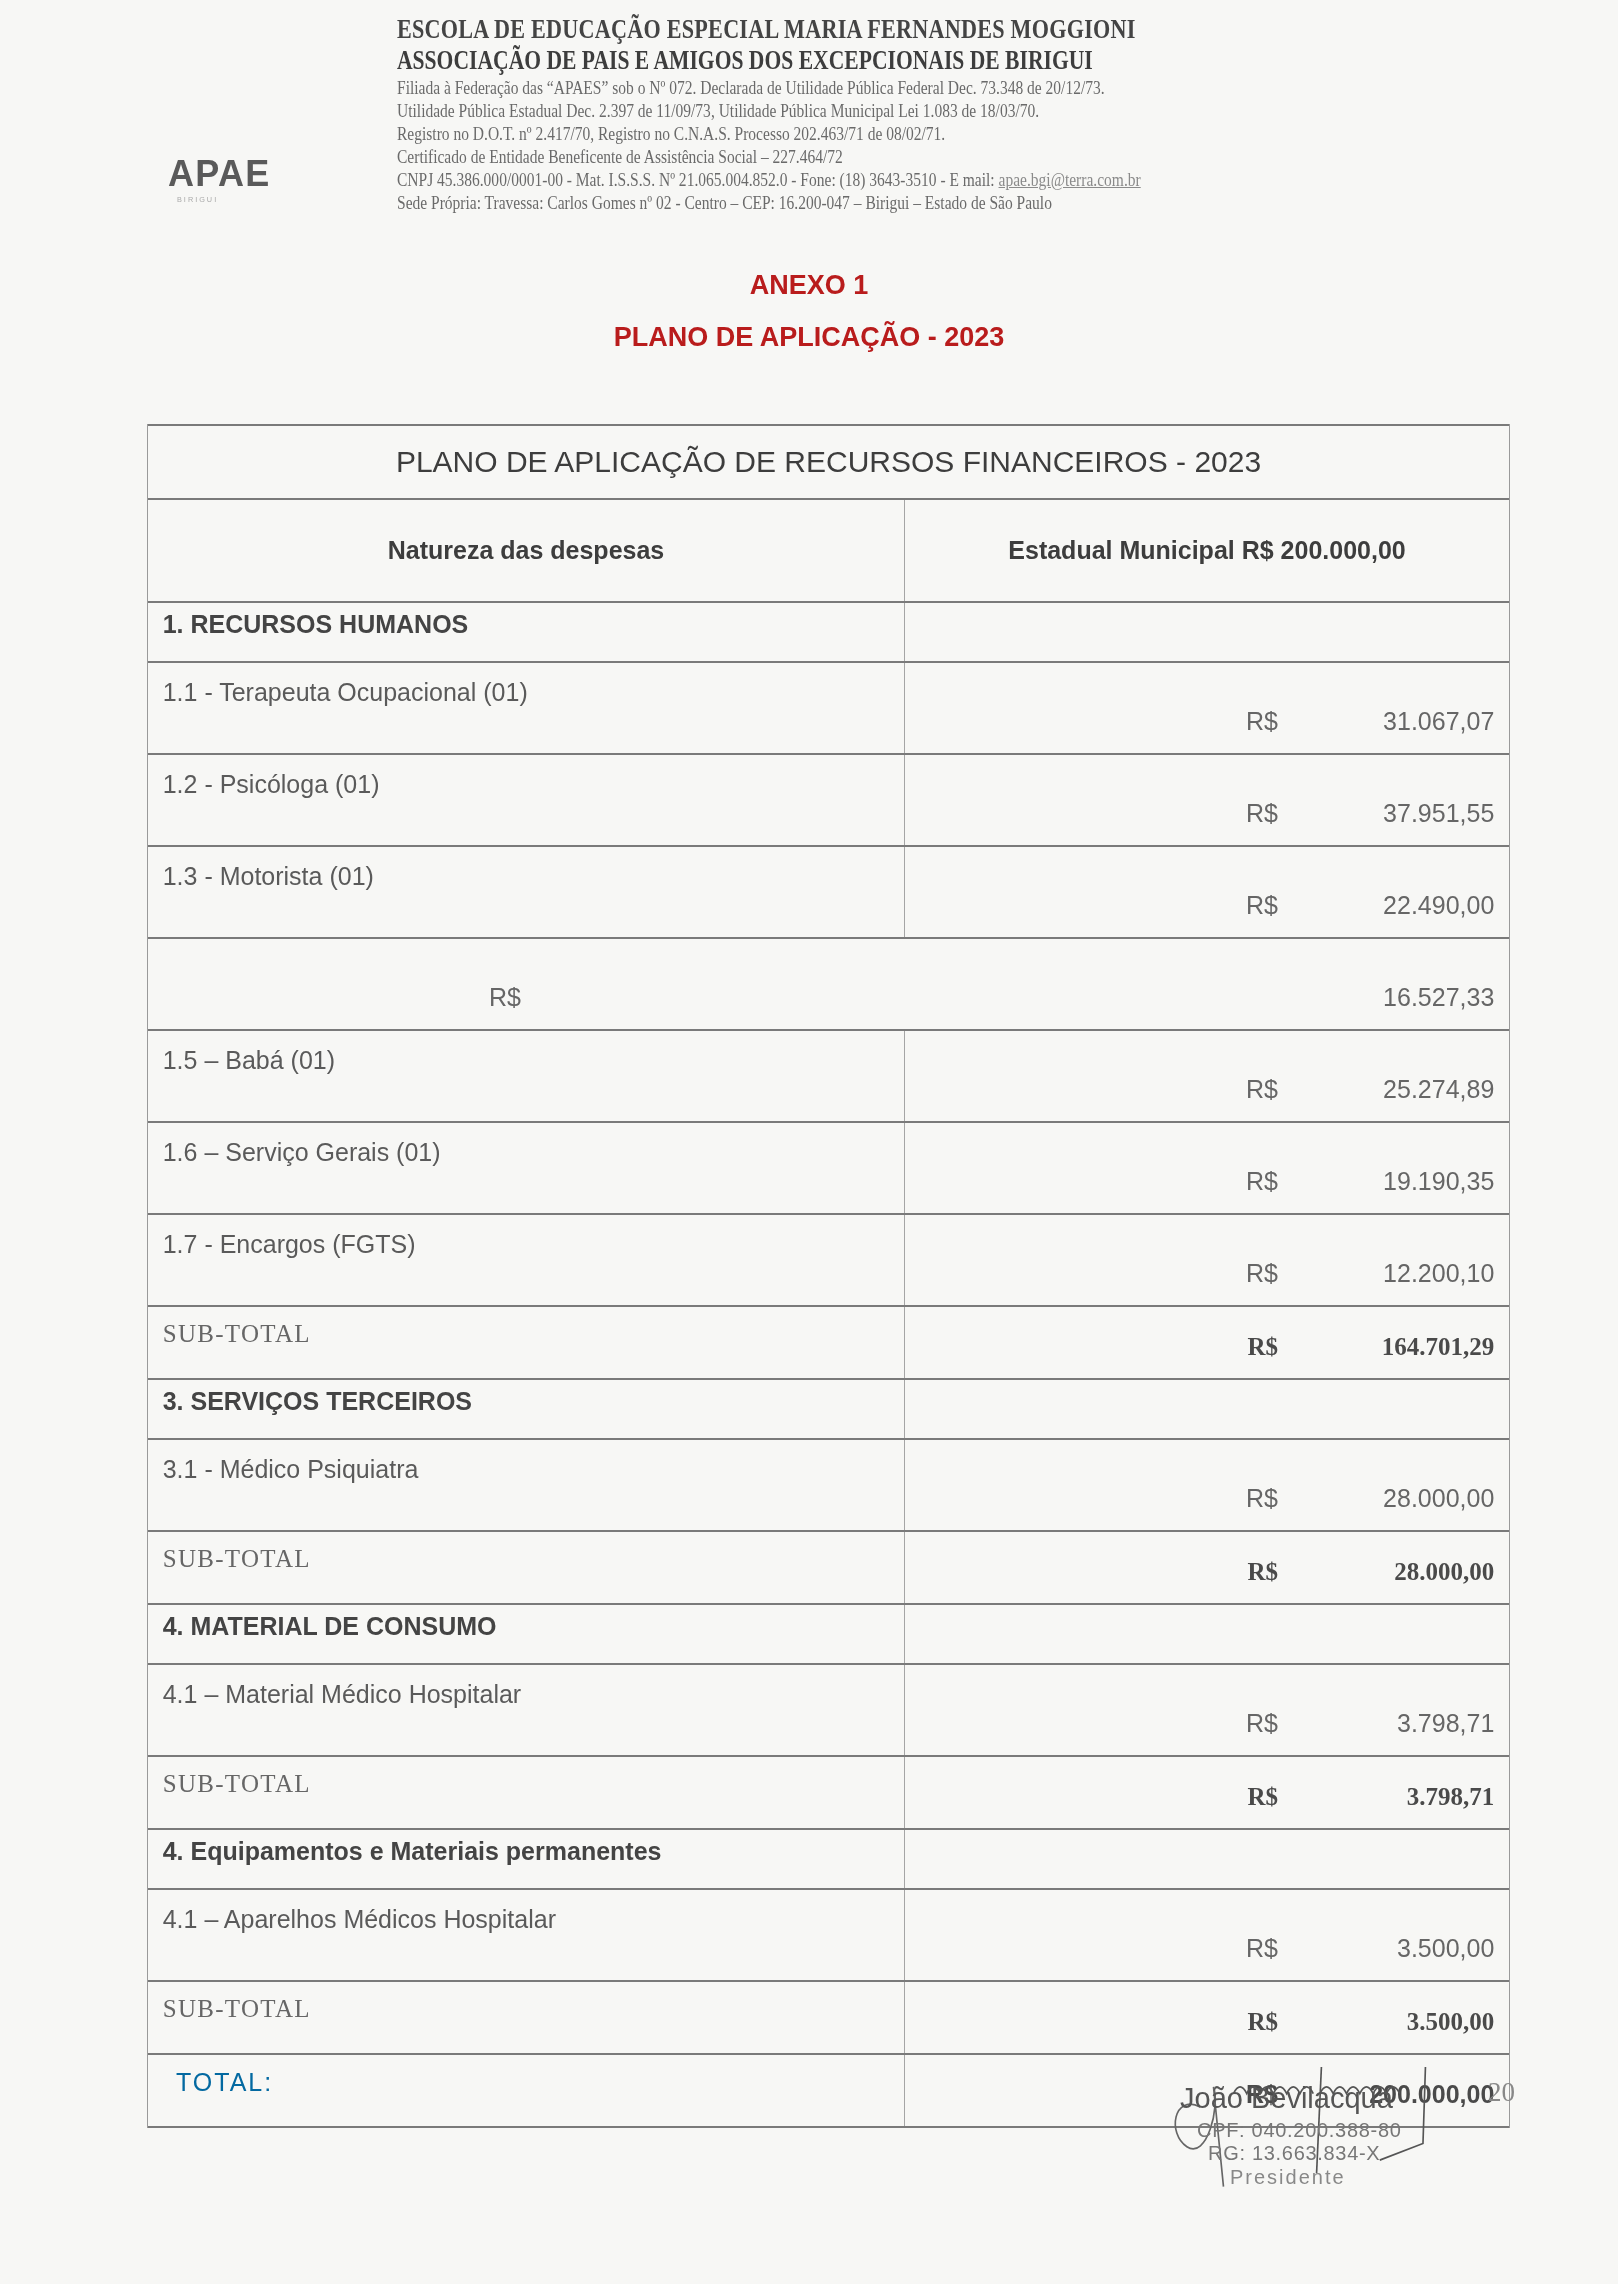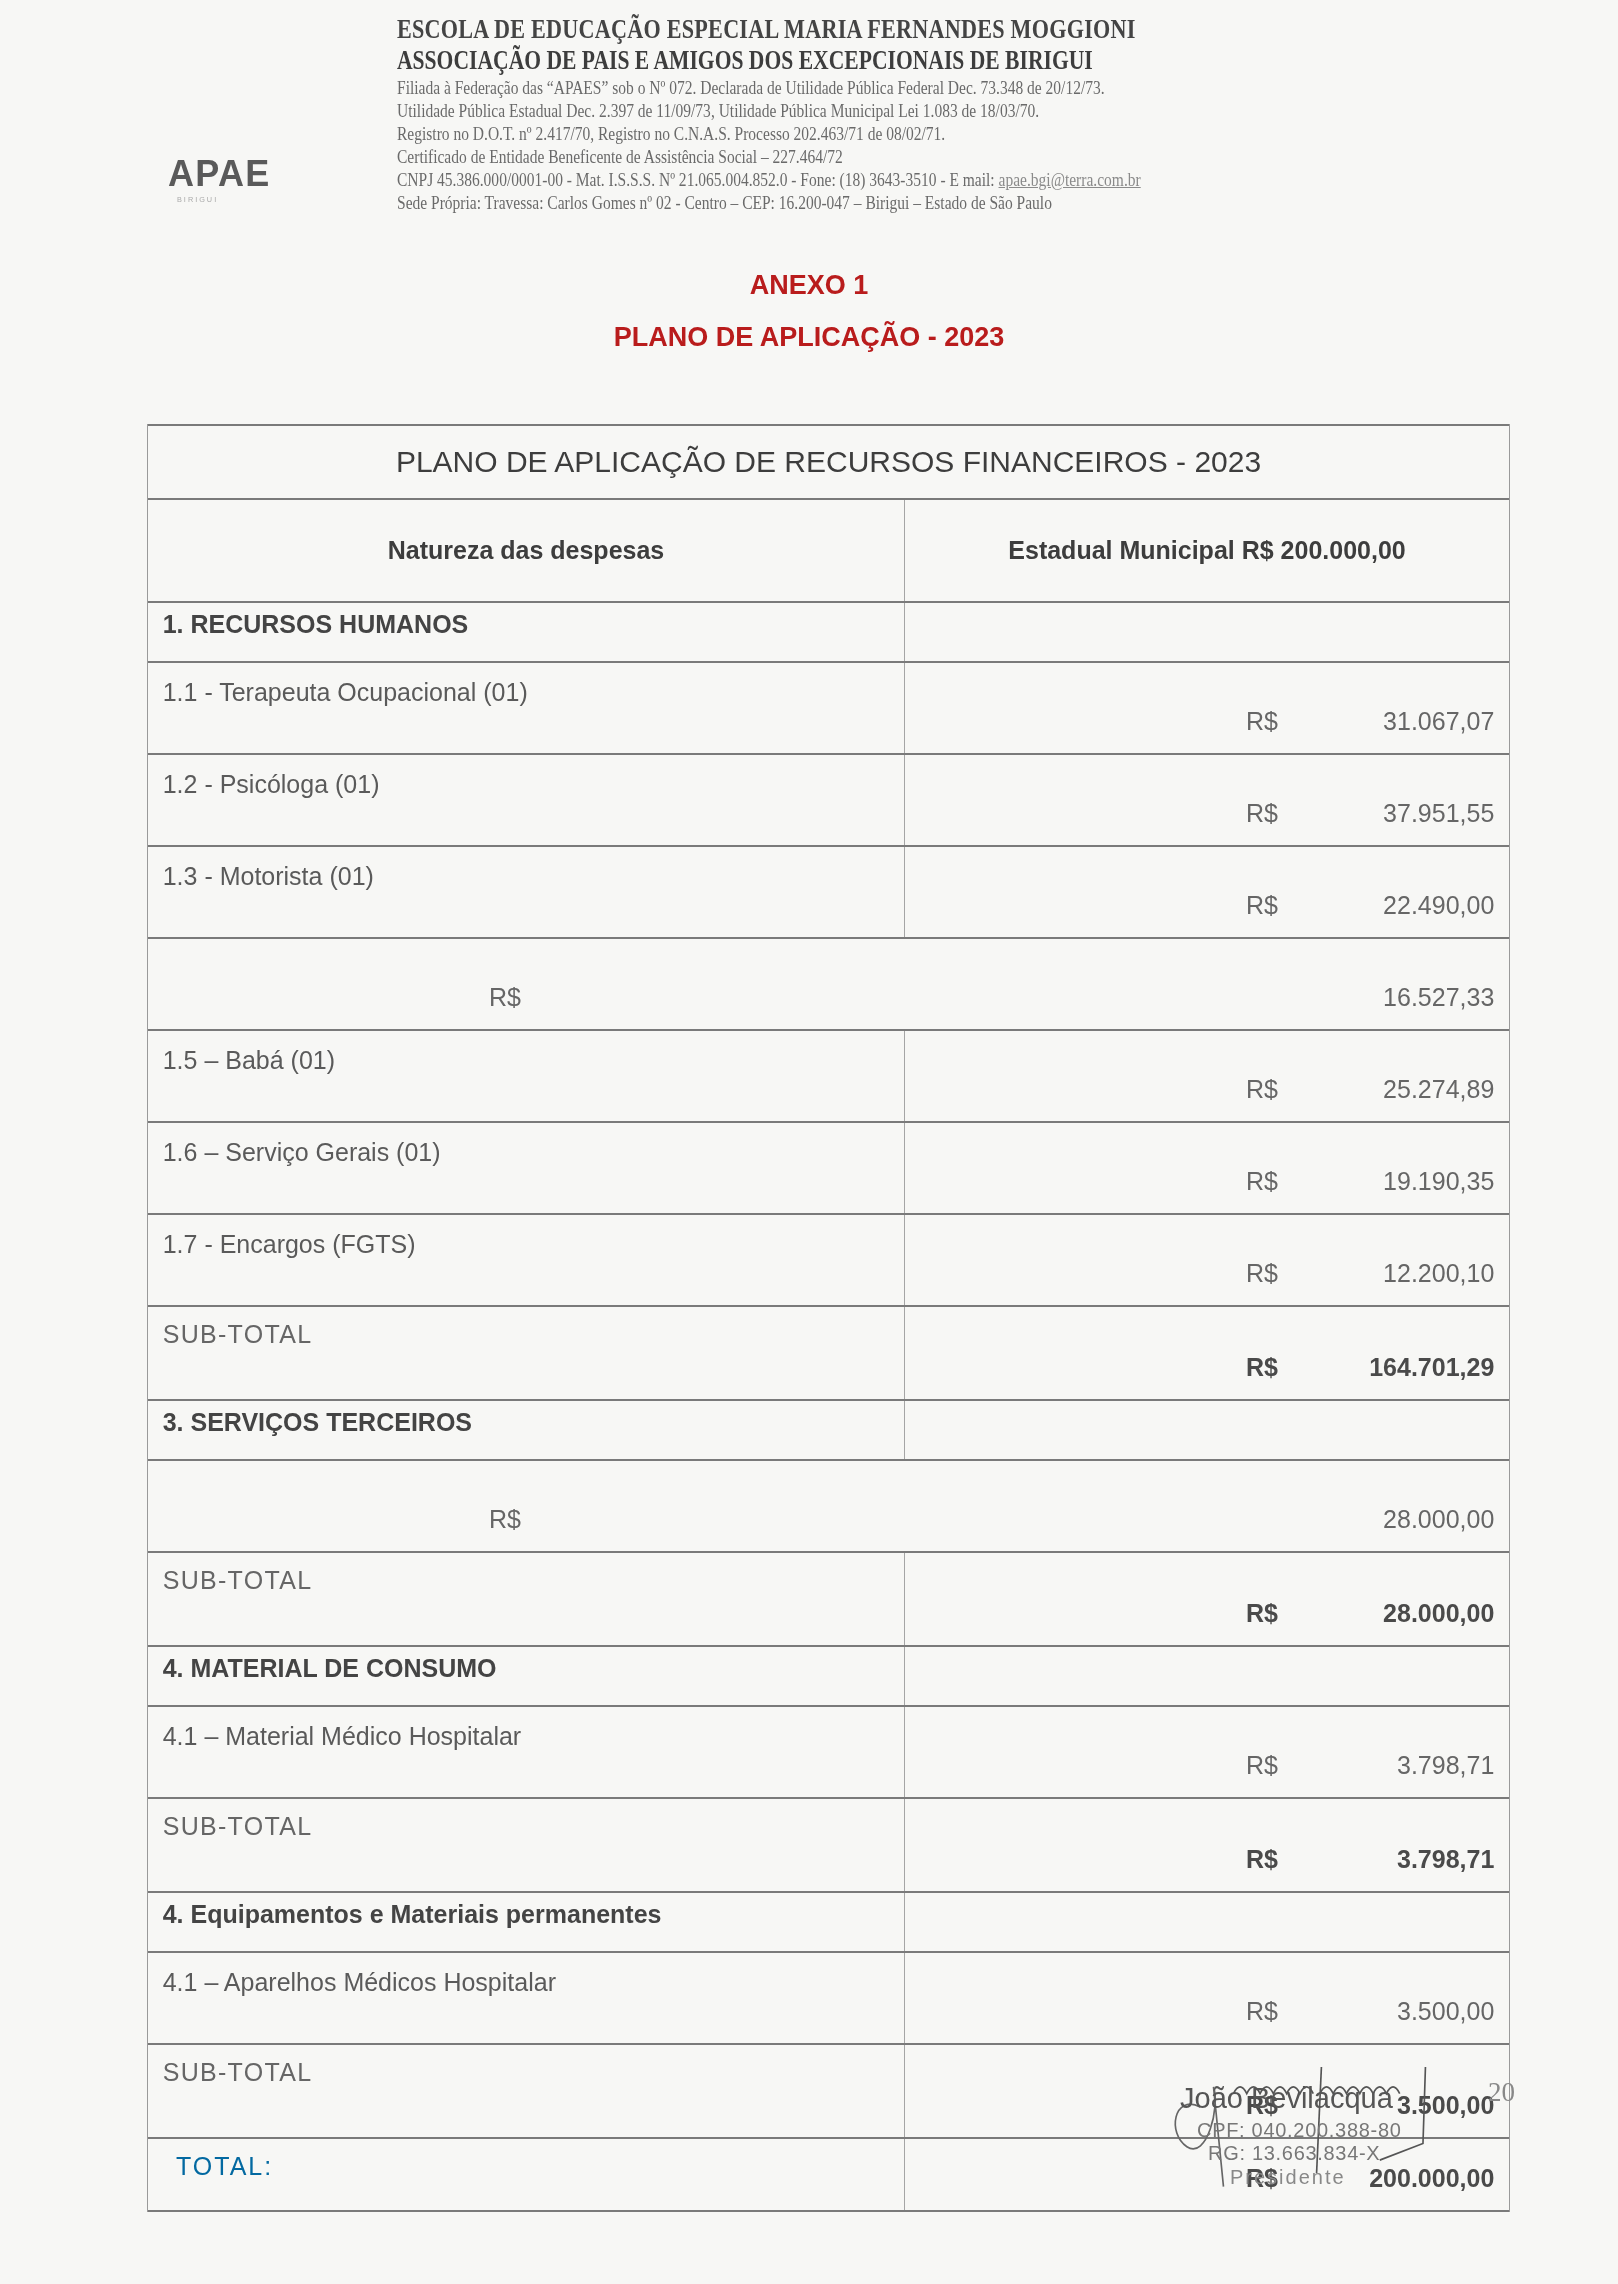--- a/index.html
+++ b/index.html
@@ -39,21 +39,21 @@
   .header-row { height: 103px; }
   .header-row .cell-left { justify-content: center; padding-left: 0; font-weight: bold; color: #3d3d3d; font-size: 25px; }
   .header-row .cell-right { justify-content: center; align-items: center; font-weight: bold; color: #3d3d3d; font-size: 25px; }
   .section-row { height: 60px; }
   .section-row .cell-left { font-weight: bold; color: #444; align-items: flex-start; padding-top: 6.7px; }
   .item-row { height: 92px; }
   .item-row .cell-left { align-items: flex-start; padding-top: 14.7px; }
   .item-row .cell-right, .subtotal-row .cell-right, .total-row .cell-right { align-items: flex-end; padding-bottom: 17.3px; }
   .currency { width: 153px; text-align: right; padding-left: 220px; }
   .amount { flex: 1; text-align: right; padding-right: 14.7px; }
-  .subtotal-row { height: 94px; }
+  .subtotal-row { height: 73px; font-family: Liberation Serif, serif; }
   .subtotal-row .cell-left { letter-spacing: 1.3px; color: #666; align-items: flex-start; padding-top: 13.3px; }
   .subtotal-row .bold { font-weight: bold; color: #4a4a4a; }
   .total-row { height: 75px; }
   .total-row .cell-left { letter-spacing: 2px; color: #0369a1; padding-left: 28px; align-items: flex-start; padding-top: 13.3px; }
 
   .signature { position: absolute; left: 1160px; top: 2067px; width: 373px; }
   .sig-scribble { position: absolute; left: 0; top: 0; }
   .sig-name { position: absolute; left: 20px; top: 14.7px; font-size: 29px; color: #555; white-space: nowrap; }
   .sig-cpf { position: absolute; left: 37px; top: 52px; font-size: 20px; color: #777; white-space: nowrap; letter-spacing: 0.7px; }
   .sig-rg { position: absolute; left: 48px; top: 75px; font-size: 20px; color: #777; white-space: nowrap; letter-spacing: 0.7px; }
@@ -150,20 +150,21 @@
         <div class="cell-right">
           <span class="currency bold">R$</span>
           <span class="amount bold">164.701,29</span>
         </div>
       </div>
       <div class="row section-row">
         <div class="cell-left">3. SERVIÇOS TERCEIROS</div>
         <div class="cell-right"></div>
       </div>
       <div class="row item-row">
+        <div class="cell-left">3.1 - Médico Psiquiatra</div>
         <div class="cell-right">
           <span class="currency">R$</span>
           <span class="amount">28.000,00</span>
         </div>
       </div>
       <div class="row subtotal-row">
         <div class="cell-left">SUB-TOTAL</div>
         <div class="cell-right">
           <span class="currency bold">R$</span>
           <span class="amount bold">28.000,00</span>

